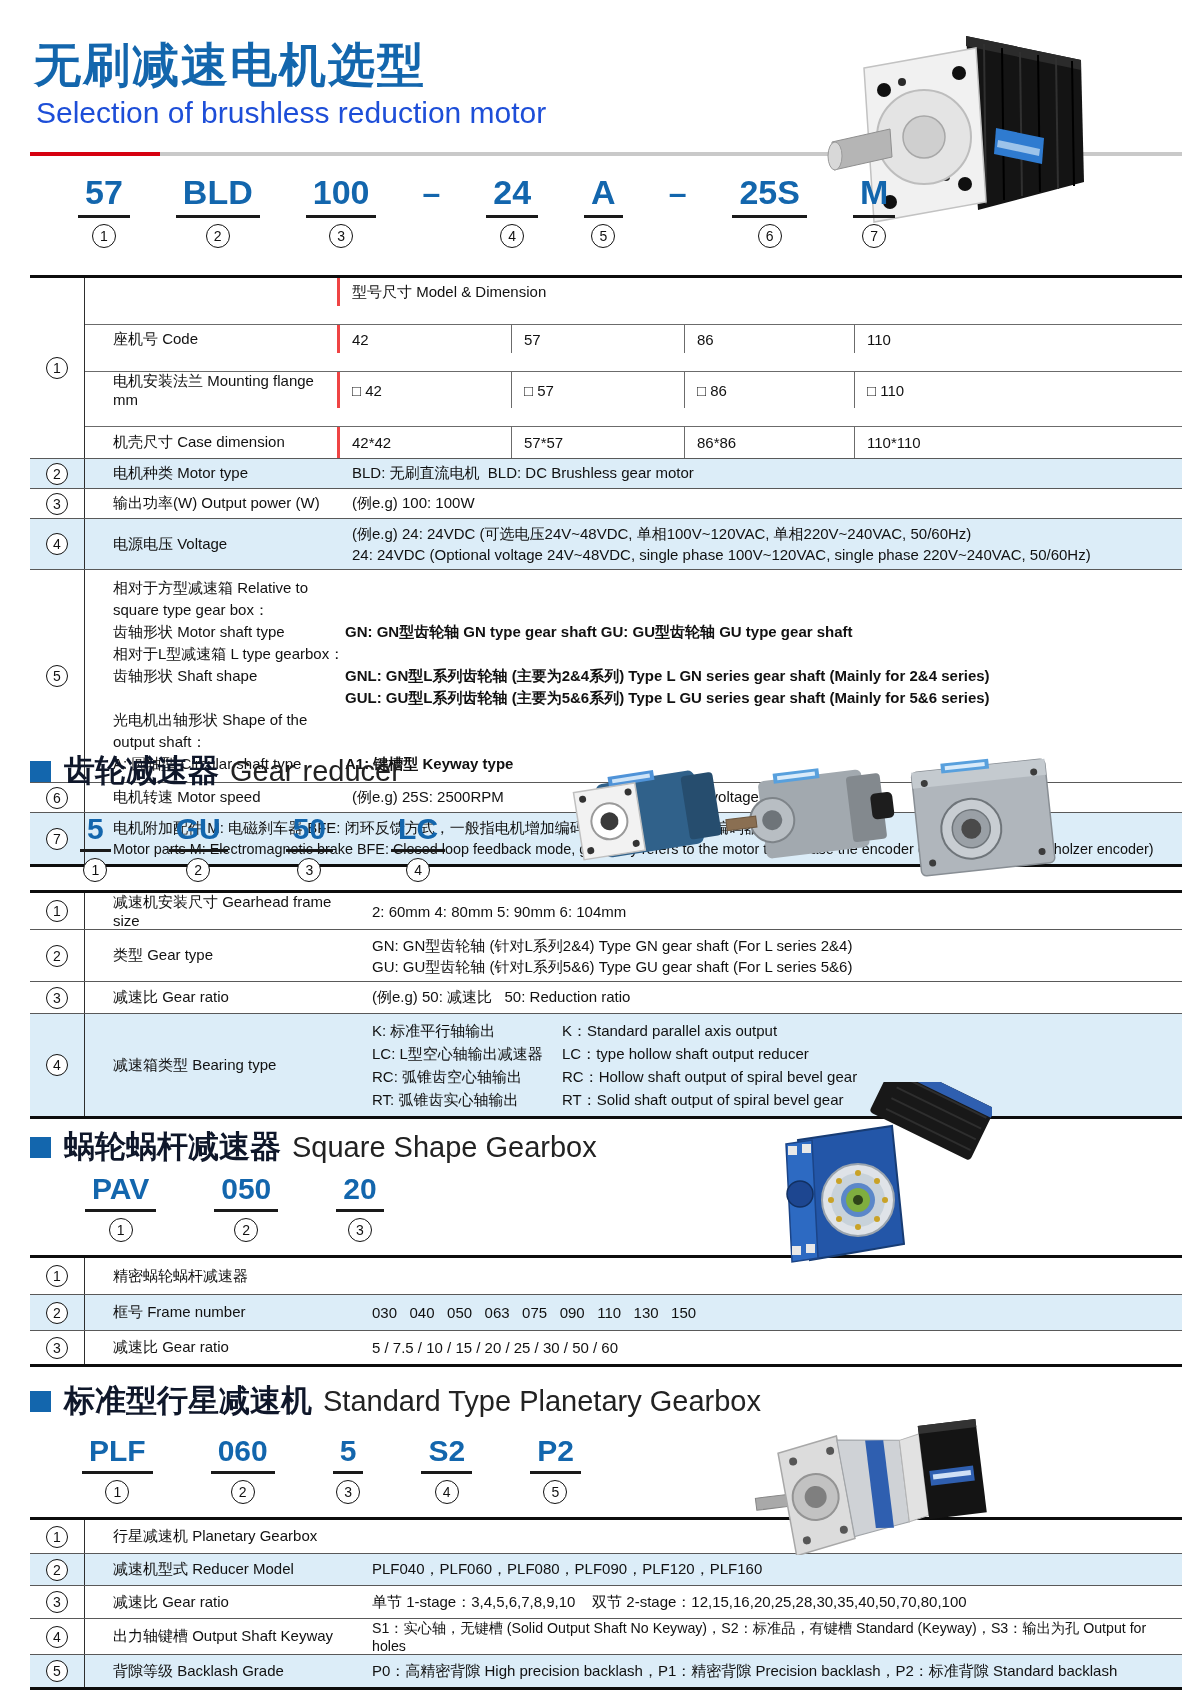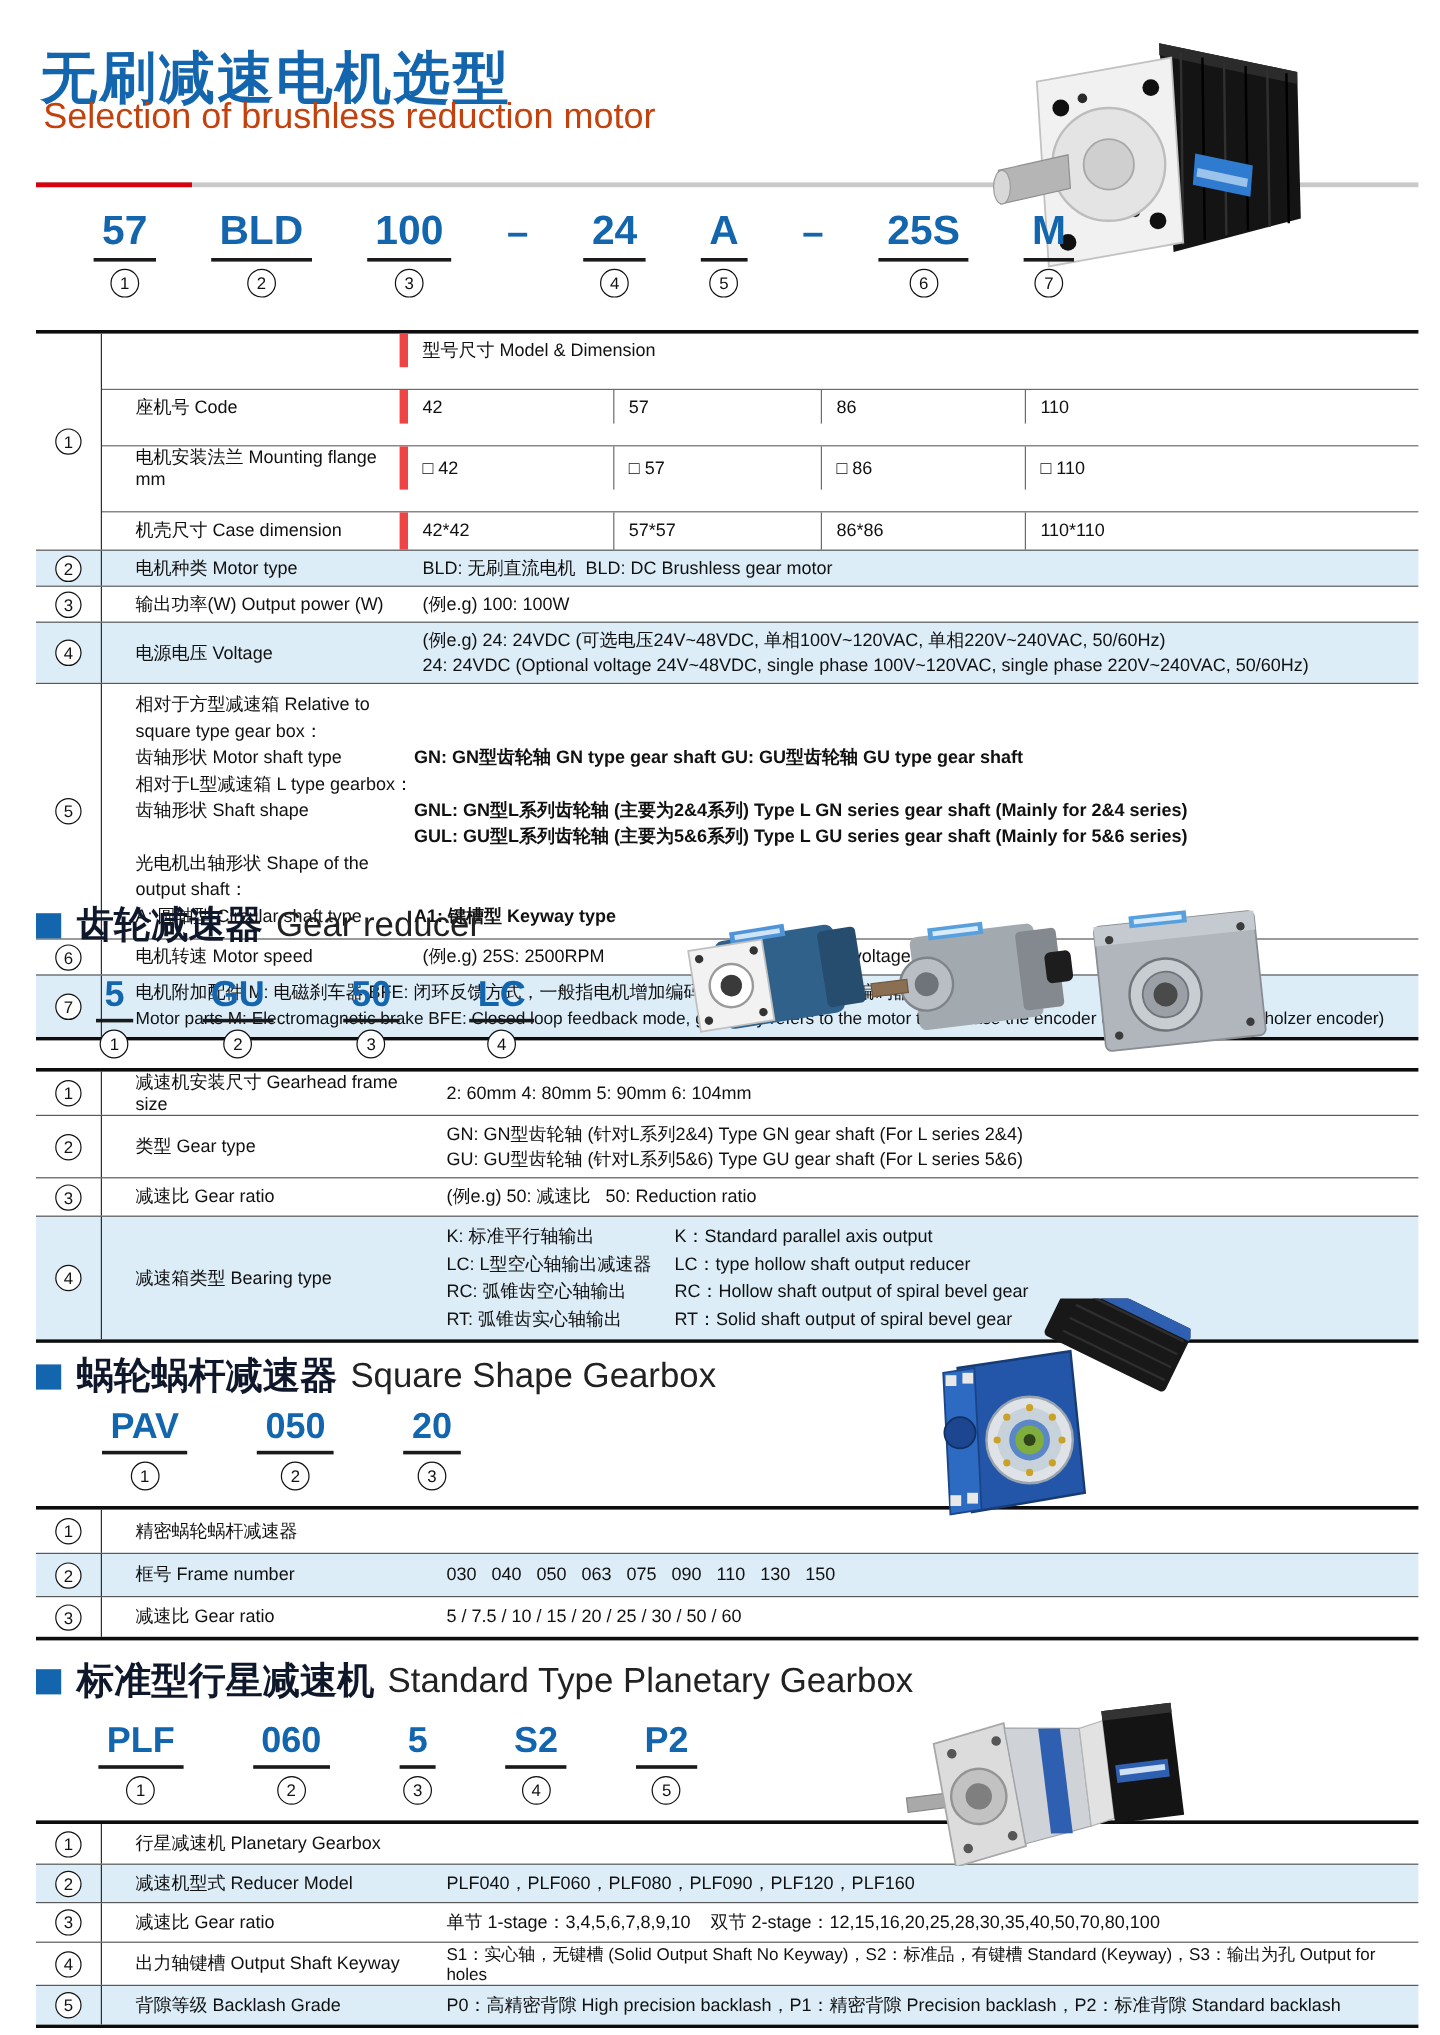--- a/index.html
+++ b/index.html
@@ -1,21 +1,21 @@
 <!DOCTYPE html>
 <html><head>
 <meta charset="utf-8">
 <style>
   * { box-sizing: border-box; margin: 0; padding: 0; }
   body { margin: 0; background: #fff; font-family: "Liberation Sans", sans-serif; }
   .page { position: relative; width: 1200px; height: 1696px; background: #fff; overflow: hidden; color: #111; }
 
   
   .title-zh { position: absolute; left: 34px; top: 34px; font-size: 47px; font-weight: bold; color: #1366ad; letter-spacing: 2px; }
-  .title-en { position: absolute; left: 36px; top: 81px; font-size: 30px; color: #c2410c; }
+  .title-en { position: absolute; left: 36px; top: 96px; font-size: 30px; color: #1d4ed8; }
   .rule { position: absolute; left: 30px; top: 152px; width: 1152px; height: 4px; background: #c9c9c9; }
   .rule-red { position: absolute; left: 0; top: 0; width: 130px; height: 4px; background: #d6000f; }
 
   
   .code-row { position: absolute; display: flex; align-items: flex-start; }
   .code-part { display: flex; flex-direction: column; align-items: center; }
   .code-text { font-weight: bold; color: #1366ad; border-bottom: 3px solid #1a1a1a; padding: 0 7px 3px; }
   .code-dash { font-weight: bold; color: #1366ad; }
   .circ { width: 24px; height: 24px; border: 1.6px solid #111; border-radius: 50%; display: flex; align-items: center; justify-content: center; font-size: 14px; color: #111; background: #fff; flex: 0 0 auto; }
   .code-part .circ { margin-top: 6px; }
@@ -44,21 +44,21 @@
   .content-col { flex: 1; display: flex; flex-direction: column; justify-content: center; padding: 4px 0 4px 12px; white-space: pre-wrap; }
   .content-col .ln { line-height: 21px; }
   .h28 { min-height: 28px; } .h29 { min-height: 29px; } .h30 { min-height: 30px; }
   .h32 { min-height: 32px; justify-content: center; } .h33 { min-height: 33px; } .h34 { min-height: 34px; }
   .h36 { min-height: 36px; } .h46 { min-height: 46px; } .h47 { min-height: 47px; } .h52 { min-height: 52px; }
 
   
   .g1right { flex: 1; display: flex; flex-direction: column; gap: 18px; }
   .g1sub { display: flex; align-items: stretch; border-top: 1px solid #6b6b6b; }
   .g1sub:first-child { border-top: none; }
-  .g1lab { flex: 0 0 255px; display: flex; align-items: center; padding-left: 28px; border-right: 7px solid #ef4444; }
+  .g1lab { flex: 0 0 255px; display: flex; align-items: center; padding-left: 28px; border-right: 3px solid #ef4444; }
   .g1head { flex: 1; display: flex; align-items: center; padding-left: 12px; }
   .g1c { display: flex; align-items: center; padding-left: 12px; border-right: 1px solid #6b6b6b; }
   .g1c1 { flex: 0 0 172px; } .g1c2 { flex: 0 0 173px; } .g1c3 { flex: 0 0 170px; }
   .g1c4 { flex: 1; border-right: none; }
 
   
   .l5line { display: flex; line-height: 22px; }
   .l5left { flex: 0 0 260px; padding-left: 28px; white-space: pre-wrap; }
   .l5right { flex: 1; white-space: pre-wrap; font-weight: bold; }
   .r5wrap { flex: 1; display: flex; flex-direction: column; justify-content: center; padding: 7px 0; }

